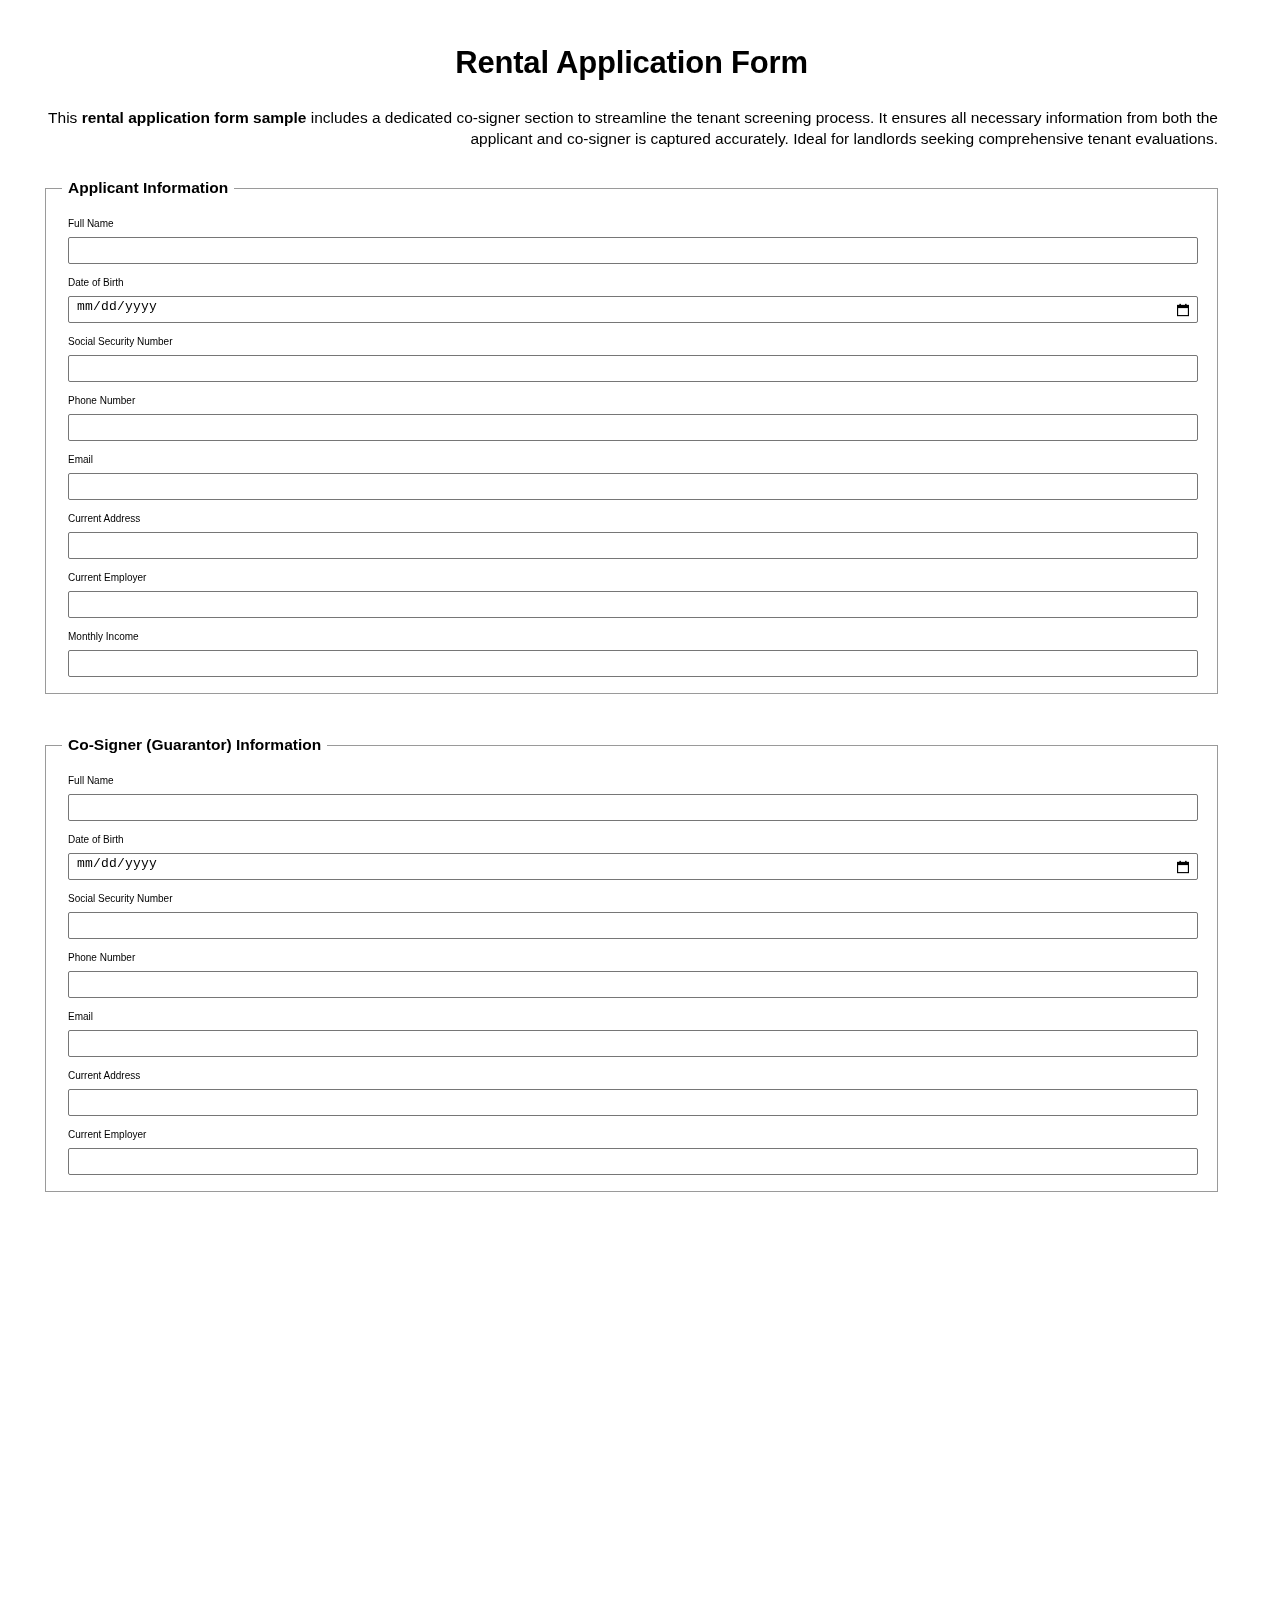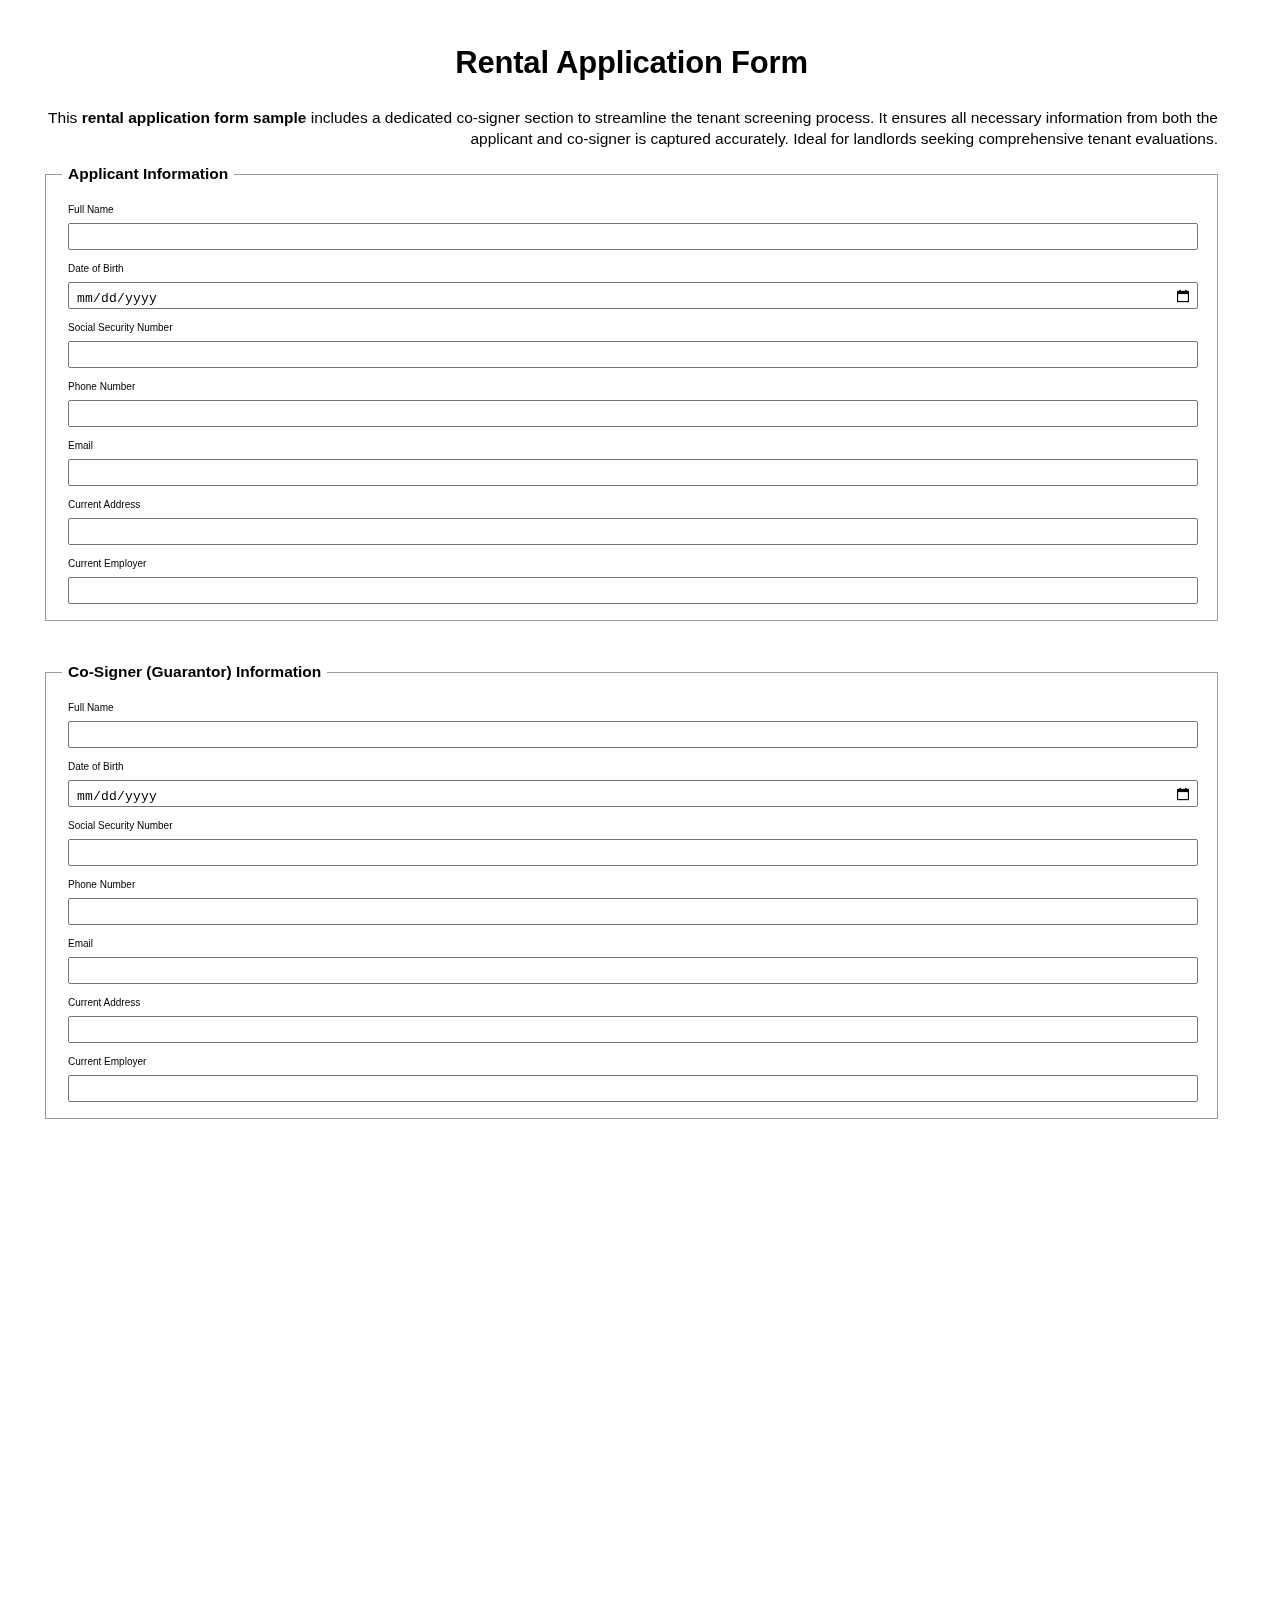--- a/index.html
+++ b/index.html
@@ -55,21 +55,21 @@
     font-weight: bold;
   }
 
   fieldset {
     margin: 0;
     border: 1px solid #9a9a9a;
     padding: 0 0 16px 0;
     min-width: 0;
   }
   fieldset.applicant {
-    margin-top: 16px;
+    margin-top: 30px;
   }
   fieldset.cosigner {
     margin-top: 42px;
   }
   legend {
     margin-left: 16px;
     padding: 0 6px;
     font-size: 15.5px;
     font-weight: bold;
     color: #000000;
@@ -102,21 +102,21 @@
     color: #000000;
     padding: 2px 4px;
     outline: none;
   }
   .date-wrap {
     position: relative;
     display: block;
   }
   .date-input {
     display: flex;
-    align-items: flex-end;
+    align-items: flex-start;
     box-sizing: border-box;
     width: 100%;
     height: 27px;
     border: 1px solid #767676;
     border-radius: 2px;
     background: #ffffff;
     padding: 2px 8px;
   }
   .date-placeholder {
     font-family: "Liberation Mono", monospace;
@@ -188,20 +188,24 @@
           <div class="field">
             <label class="field-label">Current Address</label>
             <input class="field-input" type="text" placeholder="" style="">
           </div>
 
           <div class="field">
             <label class="field-label">Current Employer</label>
             <input class="field-input" type="text" placeholder="" style="">
           </div>
 
+          <div class="field">
+            <label class="field-label">Monthly Income</label>
+            <input class="field-input" type="text" placeholder="" style="">
+          </div>
 
 
         </div>
       </fieldset>
 
       <fieldset class="cosigner">
         <legend>Co-Signer (Guarantor) Information</legend>
         <div class="fields">
 
           <div class="field">

